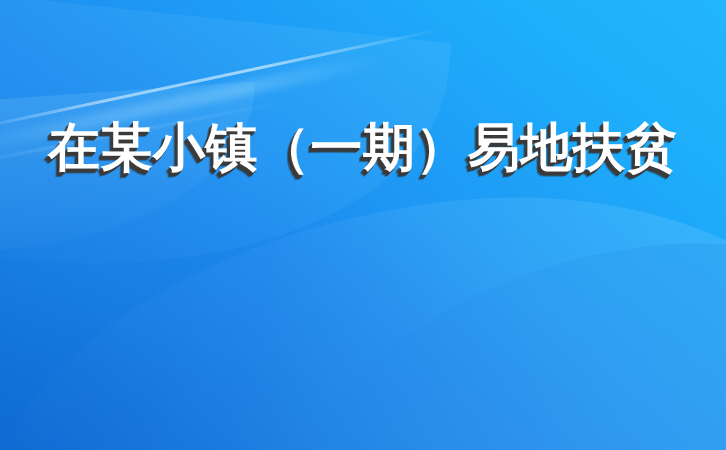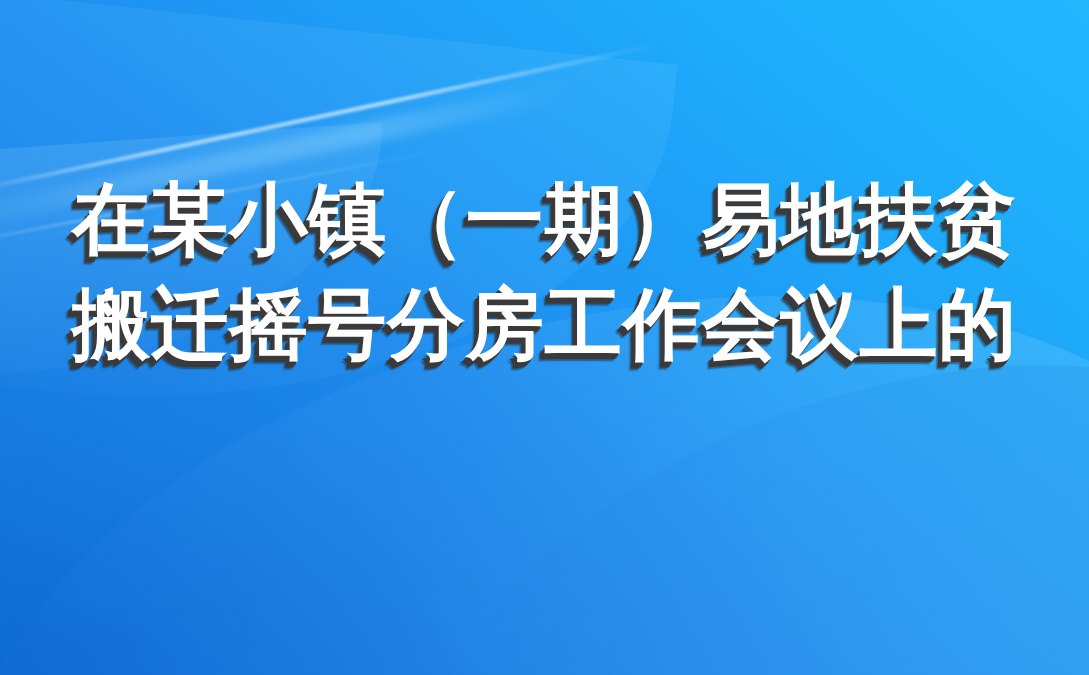--- a/index.html
+++ b/index.html
@@ -181,16 +181,15 @@
 
   <div class="streak streak-b"></div>
   <div class="streak streak-a"></div>
   <div class="streak streak-c"></div>
 
   <div class="wave-lower-right"></div>
   <div class="wave-lower-right-2"></div>
 
   <div class="title-block">
     <span class="title-line">在某小镇（一期）易地扶贫</span>
-    <span class="title-line">搬迁摇号分房工作会议上的</span>
   </div>
 
 </div>
 
 </body></html>

